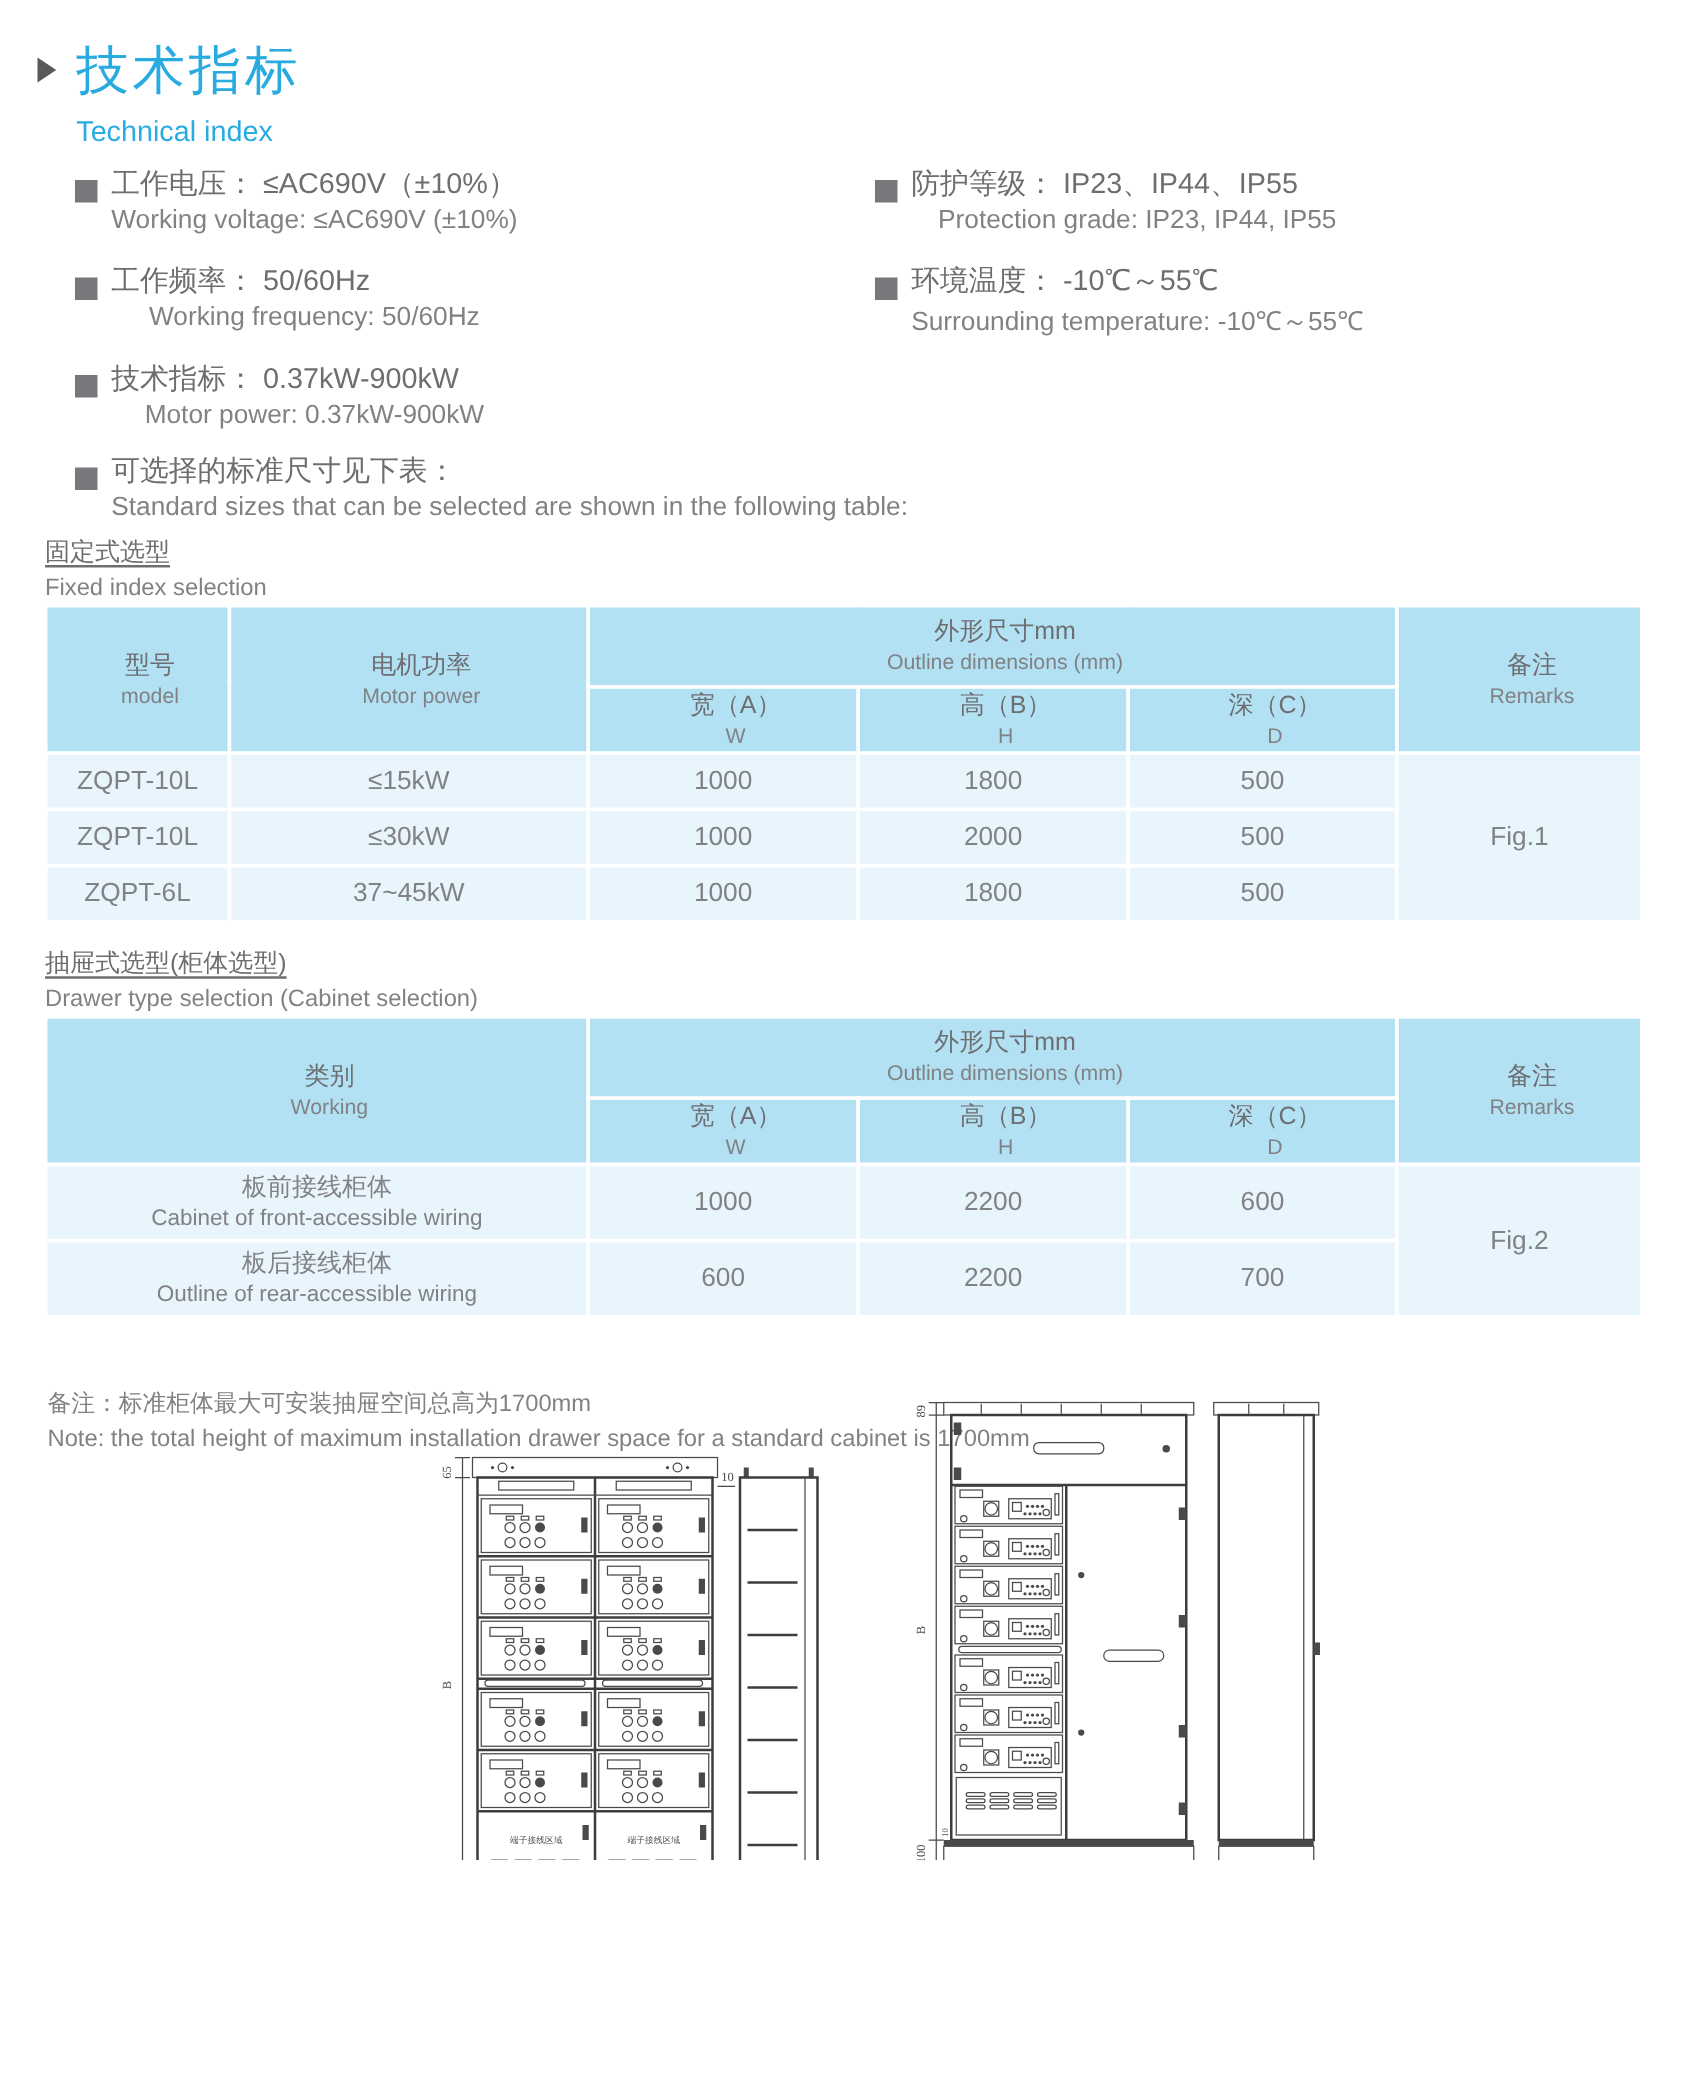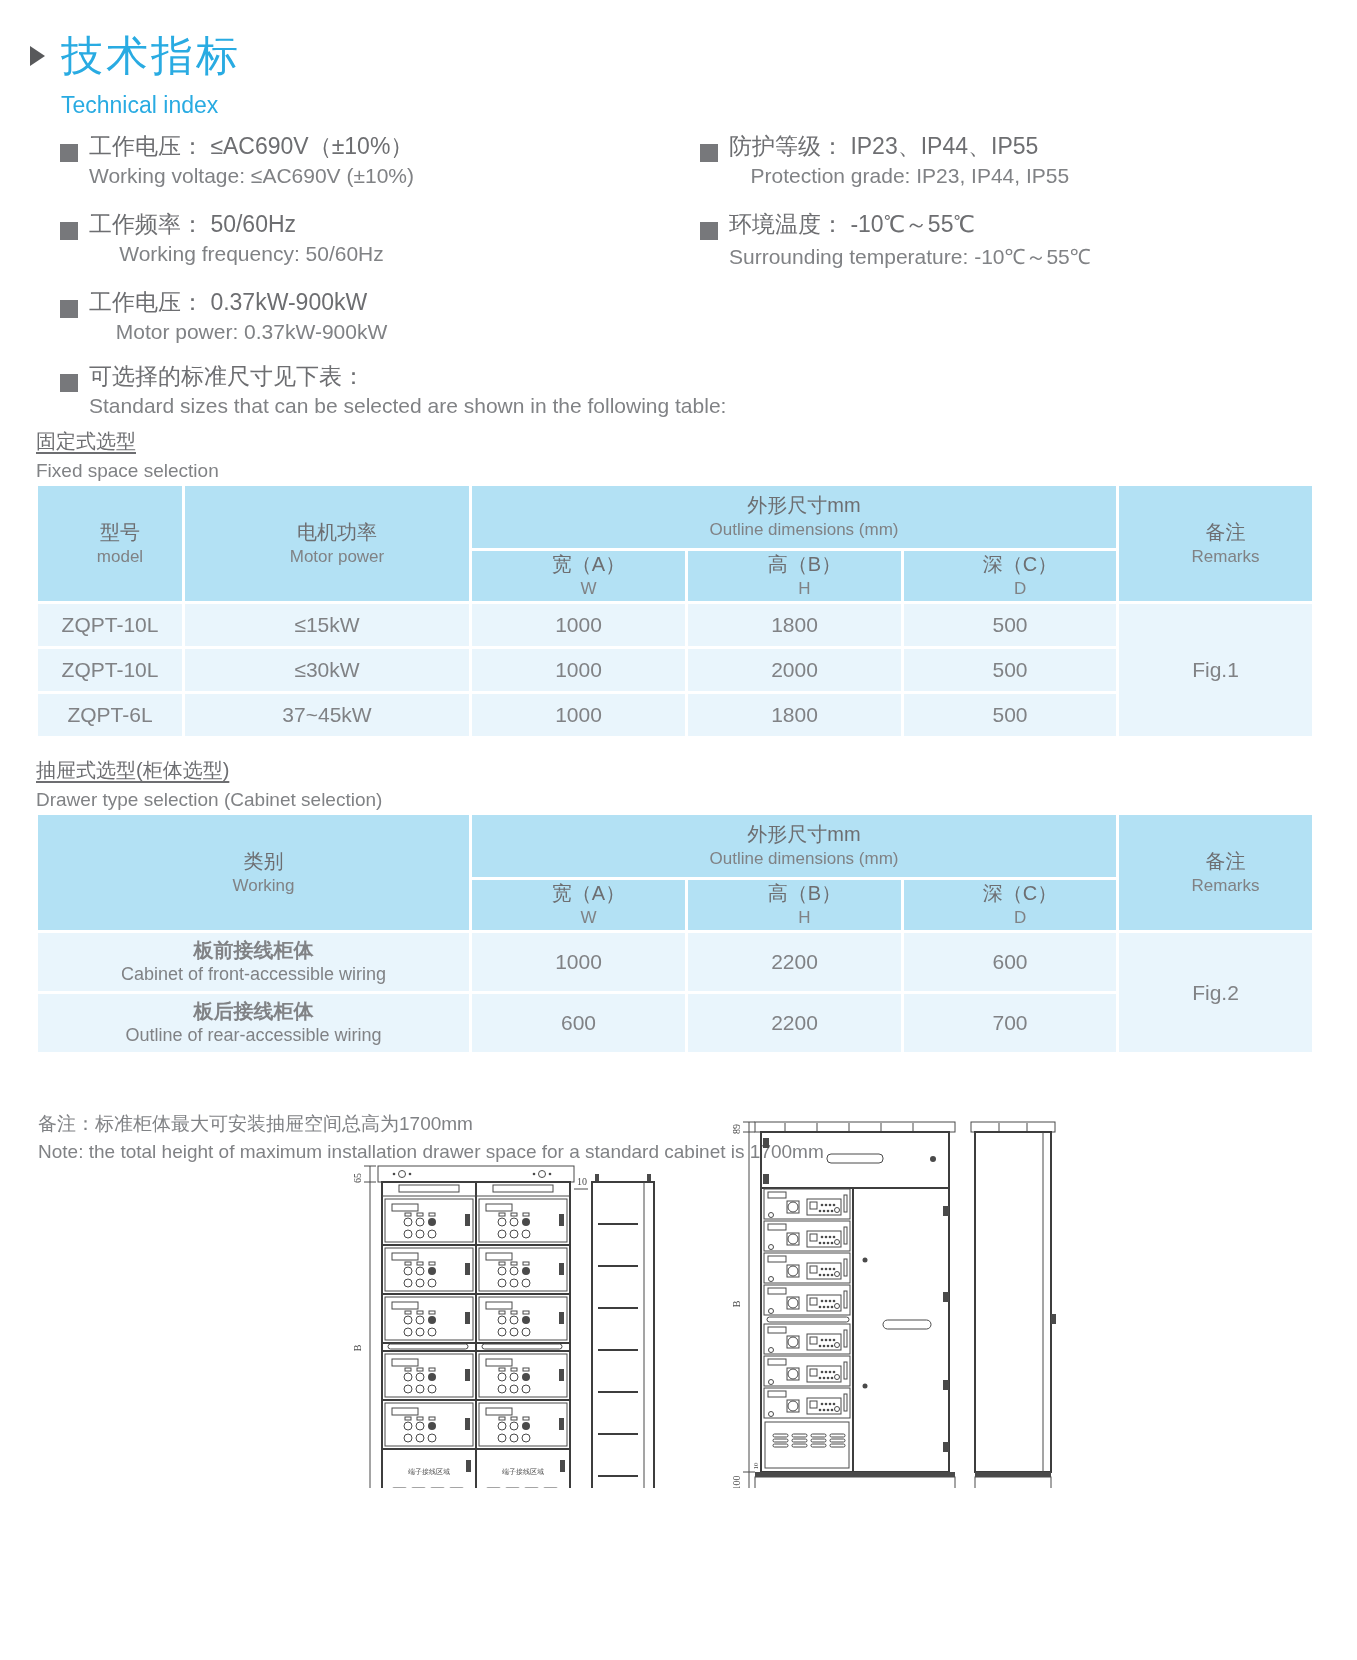--- a/index.html
+++ b/index.html
@@ -34,21 +34,21 @@
   table.t { border-collapse:collapse; table-layout:fixed; position:absolute; left:35px; width:1277px; }
   .t1 { top:483px; } .t2 { top:812px; }
   .t th, .t td { border:3px solid #ffffff; text-align:center; vertical-align:middle; padding:0; }
   .t th { background:#B3E1F4; font-weight:normal;padding-left:20px; }
   .t td { background:#E9F5FC; color:#808285; font-size:21px; }
   .h-zh { font-size:20px; color:#6D6E71; line-height:1.35; }
   .h-en { font-size:17px; color:#808285; line-height:1.3; }
   .row1 th { height:62px; } .row2 th { height:50px; }
   .t1 td { height:42px; }
   .t2 td { height:58px; }
-  .cat-zh { font-size:20px; color:#808285; line-height:1.3;font-weight:bold; }
+  .cat-zh { font-size:20px; color:#808285; line-height:1.3; }
   .cat-en { font-size:18px; color:#808285; line-height:1.3; }
 
   
   .note-block { position:absolute; left:38px; top:1110px; }
   .note-zh, .note-en { font-size:19px; color:#808285; line-height:1.45; }
 
   
   .fig1 { position:absolute; left:330px; top:1138px; }
   .fig2 { position:absolute; left:715px; top:1092px; }
   svg .ln  { stroke:#4a4a4a; stroke-width:1; fill:none; }
@@ -83,21 +83,21 @@
     <div class="spec-item">
       <div class="spec-zh">
           <span class="bullet-sq"></span>
           <span>工作频率：  50/60Hz</span>
         </div>
       <div class="spec-en">Working frequency: 50/60Hz</div>
     </div>
     <div class="spec-item">
       <div class="spec-zh">
           <span class="bullet-sq"></span>
-          <span>工作电压：  0.37kW-900kW</span>
+          <span>技术指标：  0.37kW-900kW</span>
         </div>
       <div class="spec-en">Motor power: 0.37kW-900kW</div>
     </div>
   </div>
 
   <div class="specs-right">
     <div class="spec-item">
       <div class="spec-zh">
           <span class="bullet-sq"></span>
           <span>防护等级：  IP23、IP44、IP55</span>
@@ -116,21 +116,21 @@
   <div class="table-intro">
     <div class="spec-zh">
         <span class="bullet-sq"></span>
         <span>可选择的标准尺寸见下表：</span>
       </div>
     <div class="spec-en">Standard sizes that can be selected are shown in the following table:</div>
   </div>
 
   <div class="sec-title sec1">
     <div class="sec-zh">固定式选型</div>
-    <div class="sec-en">Fixed space selection</div>
+    <div class="sec-en">Fixed index selection</div>
   </div>
 
   <table class="t t1">
     <colgroup>
         <col style="width:147px">
         <col style="width:287px">
         <col style="width:216px">
         <col style="width:216px">
         <col style="width:215px">
         <col style="width:196px">

